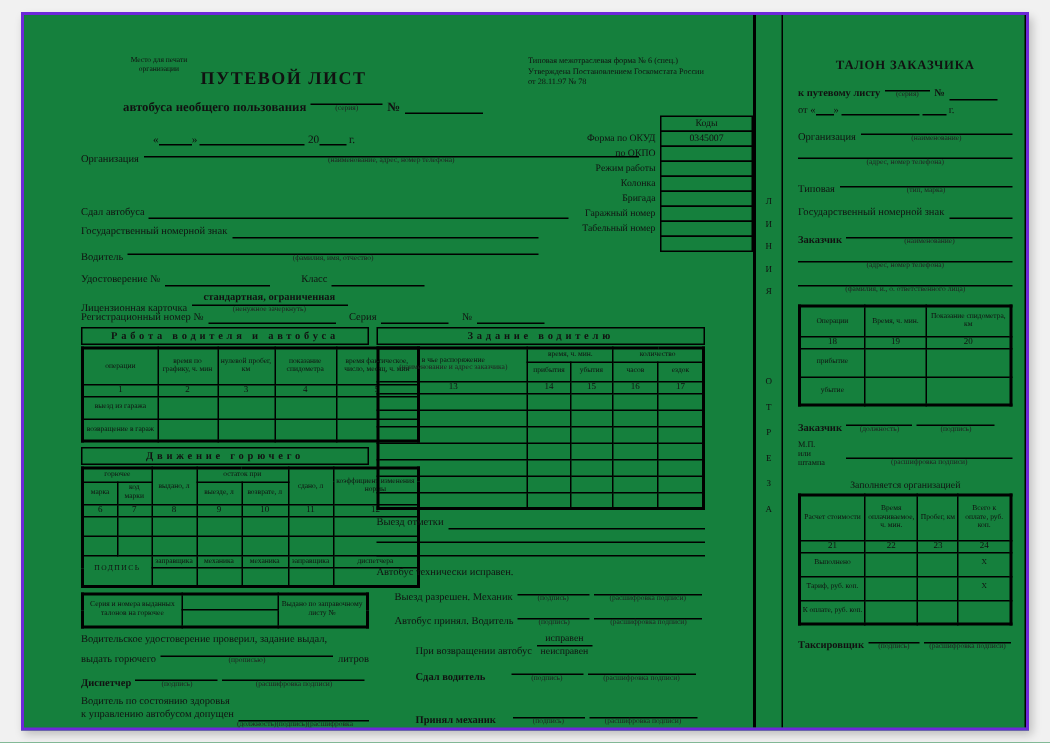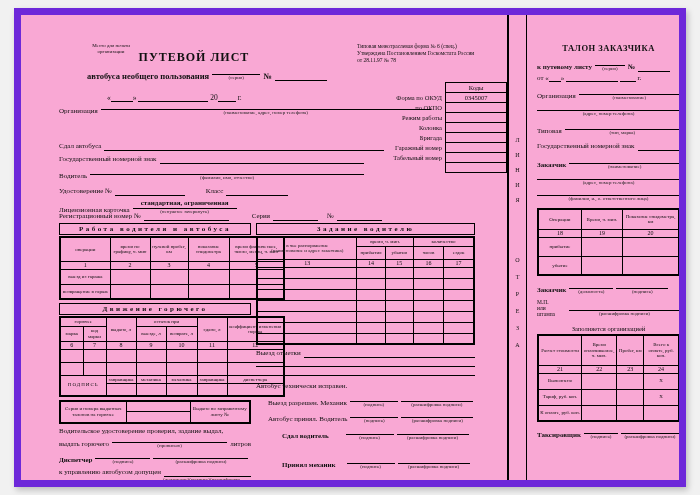--- a/index.html
+++ b/index.html
@@ -1,19 +1,19 @@
 <!DOCTYPE html>
 <html><head>
 <meta charset="utf-8">
 <style>
   *{margin:0;padding:0;box-sizing:border-box}
   html,body{width:700px;height:495px}
   body{background:#f1f1f1;font-family:"Liberation Serif",serif;color:#111;position:relative}
-  .page{position:absolute;left:14px;top:8px;width:672px;height:479px;background:#f9a8d4;
-        border:7px solid #6d28d9;box-shadow:2px 3px 6px rgba(0,0,0,.22);overflow:hidden}
+  .page{position:absolute;left:14px;top:8px;width:672px;height:479px;background:#15803d;
+        border:2px solid #6d28d9;box-shadow:2px 3px 6px rgba(0,0,0,.22);overflow:hidden}
   .content{position:absolute;left:38px;top:0;bottom:0;display:flex}
 
   
   .main-form{width:448px;padding-top:26px;position:relative;font-size:7px}
   .header{position:relative;height:182px}
   .abs{position:absolute}
   .cap{font-size:5px;line-height:6px;text-align:center;white-space:nowrap;color:#222}
   .bl{display:inline-block;border-bottom:1px solid #000;height:7px;vertical-align:bottom}
   .blank-cap{display:inline-flex;flex-direction:column;align-items:center;vertical-align:bottom}
   .line-row{display:flex;align-items:flex-end;gap:3px;line-height:9px}
@@ -182,21 +182,21 @@
           <span>Лицензионная карточка</span>
           <span class="blank-cap">
             <span class="b" style="border-bottom:1px solid #000;padding:0 8px;font-size:7px">стандартная, ограниченная</span>
             <span class="cap">(ненужное зачеркнуть)</span>
           </span>
         </div>
 
         <div class="abs line-row" style="left:0;top:171px">
           <span>Регистрационный номер №</span>
           <span class="bl" style="width:85px"></span>
-          <span style="margin-left:20px">Серия</span>
+          <span style="margin-left:6px">Серия</span>
           <span class="bl" style="width:45px"></span>
           <span style="margin-left:6px">№</span>
           <span class="bl" style="width:45px"></span>
         </div>
       </div>
 
       <div class="columns">
 
         <div class="col-l">
 
@@ -351,20 +351,21 @@
               <span class="bl" style="width:55px"></span>
               <span class="cap">(подпись)</span>
             </span>
             <span class="blank-cap">
               <span class="bl" style="width:95px"></span>
               <span class="cap">(расшифровка подписи)</span>
             </span>
           </div>
 
           <div style="margin-top:3px">
+            <div class="txt7">Водитель по состоянию здоровья</div>
             <div class="line-row">
               <span>к управлению автобусом допущен</span>
               <span class="fill"></span>
             </div>
             <div class="cap-row" style="padding-left:104px">
               <span>(должность)</span>
               <span>(подпись)</span>
               <span>(расшифровка подписи)</span>
             </div>
           </div>
@@ -487,20 +488,27 @@
               <span class="blank-cap">
                 <span class="bl" style="width:48px"></span>
                 <span class="cap">(подпись)</span>
               </span>
               <span class="blank-cap">
                 <span class="bl" style="width:72px"></span>
                 <span class="cap">(расшифровка подписи)</span>
               </span>
             </div>
 
+            <div class="line-row" style="margin-top:3px;padding-left:26px">
+              <span>При возвращении автобус</span>
+              <span class="blank-cap" style="font-size:6.5px;line-height:8px">
+                <span style="border-bottom:1px solid #000;padding:0 6px">исправен</span>
+                <span>неисправен</span>
+              </span>
+            </div>
 
             <div class="line-row" style="margin-top:4px;padding-left:26px">
               <span class="b">Сдал водитель</span>
               <span class="blank-cap" style="margin-left:14px">
                 <span class="bl" style="width:48px"></span>
                 <span class="cap">(подпись)</span>
               </span>
               <span class="blank-cap">
                 <span class="bl" style="width:72px"></span>
                 <span class="cap">(расшифровка подписи)</span>

